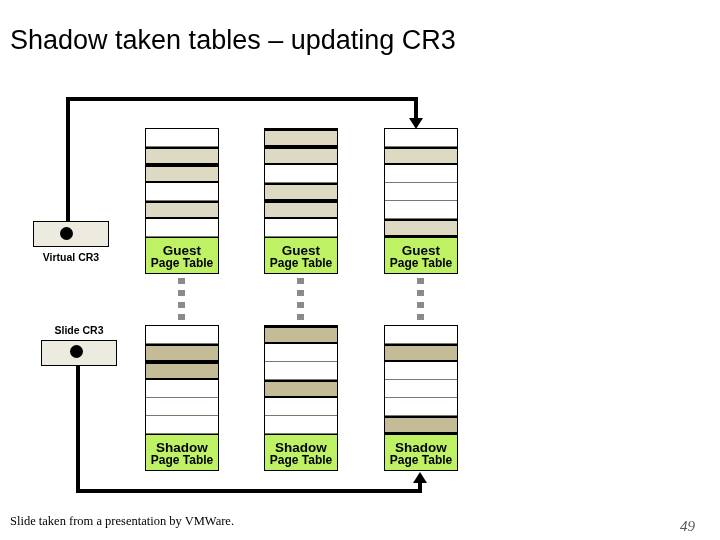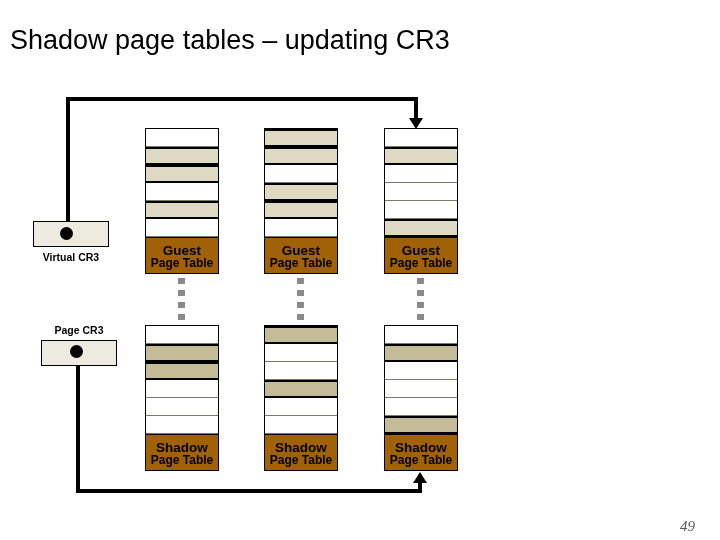--- a/index.html
+++ b/index.html
@@ -67,21 +67,21 @@
     border-bottom: 2.5px solid #000000;
     height: 18px;
   }
   .pt.shadow .pt-row.filled {
     background: #C4BC96;
   }
   .pt-caption {
     height: 36px;
     box-sizing: border-box;
     border-top: 1px solid #000000;
-    background: #a16207;
+    background: #bef264;
     display: flex;
     flex-direction: column;
     align-items: center;
     justify-content: center;
     padding-top: 1px;
   }
   .pt-caption .cap-main {
     font-size: 13.5px;
     font-weight: bold;
     line-height: 15px;
@@ -177,39 +177,39 @@
     font-style: italic;
     font-size: 15px;
     color: #5a5a5a;
   }
 </style>
 </head>
 <body>
 
 <div id="slide">
 
-  <div id="slide-title">Shadow page tables – updating CR3</div>
+  <div id="slide-title">Shadow taken tables – updating CR3</div>
 
   <div id="diagram">
 
     <div class="line-v" style="left:66px; top:97px; height:135px;"></div>
     <div class="line-h" style="left:66px; top:97px; width:352px;"></div>
     <div class="line-v" style="left:414px; top:97px; height:23px;"></div>
     <div class="arrow-down" style="left:409px; top:118px;"></div>
 
     <div class="line-v" style="left:76px; top:352px; height:141px;"></div>
     <div class="line-h" style="left:76px; top:489px; width:346px;"></div>
     <div class="line-v" style="left:418px; top:482px; height:11px;"></div>
     <div class="arrow-up" style="left:413px; top:472px;"></div>
 
     <div class="cr3-box" style="left:33px; top:221px;"></div>
     <div class="cr3-dot" style="left:60px; top:227px;"></div>
     <div class="cr3-label" style="left:16px; top:251px;">Virtual CR3</div>
 
-    <div class="cr3-label" style="left:24px; top:324px;">Page CR3</div>
+    <div class="cr3-label" style="left:24px; top:324px;">Slide CR3</div>
     <div class="cr3-box" style="left:41px; top:340px;"></div>
     <div class="cr3-dot" style="left:70px; top:345px;"></div>
 
     <div class="pt" style="left:145px; top:128px;">
       <div class="pt-rows">
         <div class="pt-row"></div>
         <div class="pt-row filled"></div>
         <div class="pt-row filled"></div>
         <div class="pt-row"></div>
         <div class="pt-row filled"></div>
@@ -295,15 +295,16 @@
         <div class="pt-row filled"></div>
       </div>
       <div class="pt-caption">
         <div class="cap-main">Shadow</div>
         <div class="cap-sub">Page Table</div>
       </div>
     </div>
 
   </div>
 
+  <div id="footer-note">Slide taken from a presentation by VMWare.</div>
   <div id="page-number">49</div>
 
 </div>
 
 </body></html>

